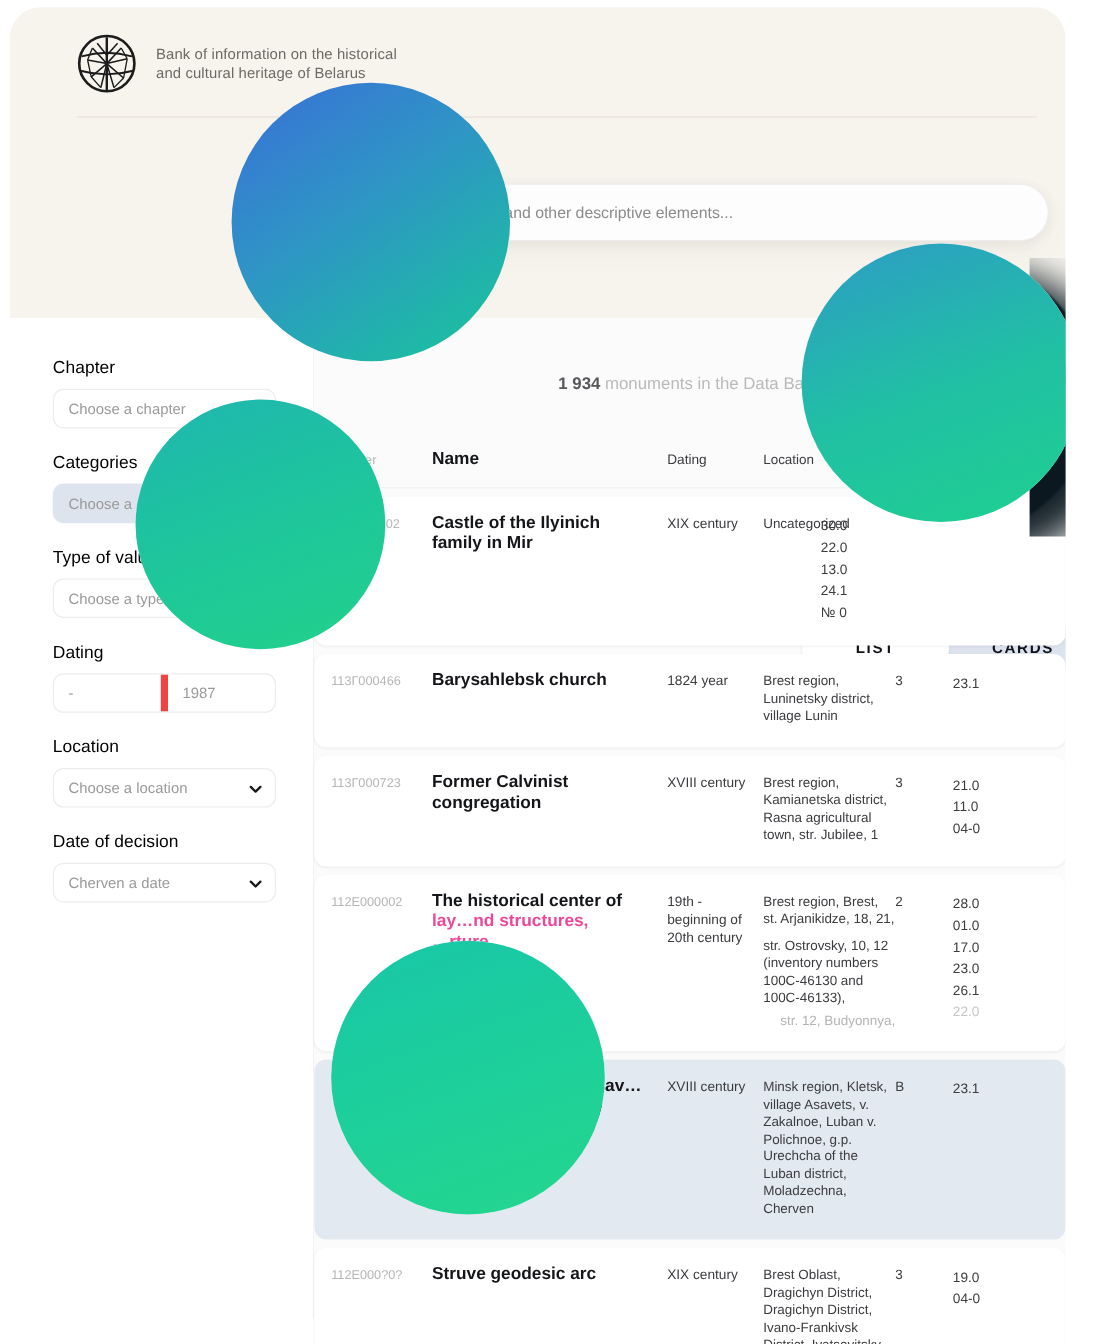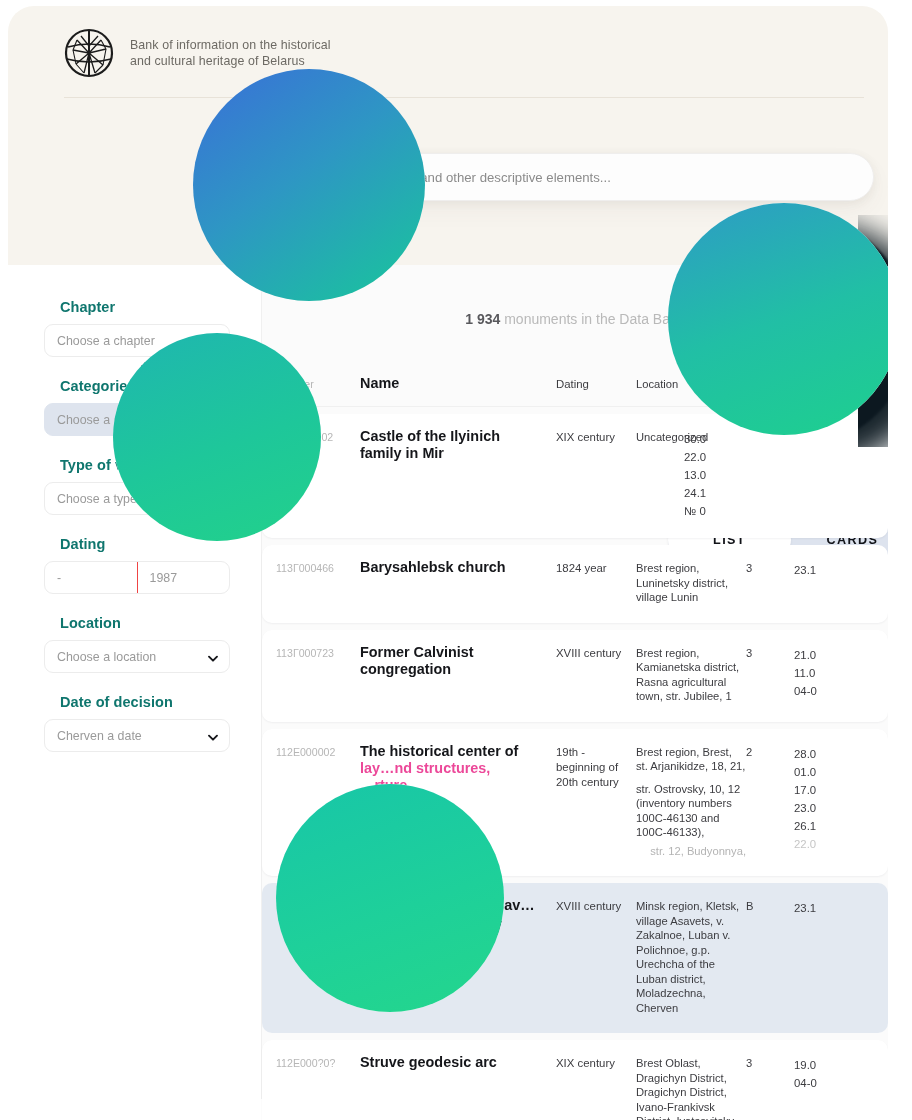--- a/index.html
+++ b/index.html
@@ -63,43 +63,43 @@
     width: 254px; height: 855px;
     background: #ffffff;
     padding: 34px 24px 0 36px;
   }
   .sidebar::after {
     content: ""; position: absolute; right: 0; top: 14px;
     width: 1px; height: 820px; background: #f0f0f0;
   }
   .field { margin-bottom: 21px; }
   .field-label {
-    font-size: 14.5px; font-weight: bold; color: #0f766e;
-    margin-bottom: 9px; letter-spacing: .05px; margin-left: 16px;
+    font-size: 14.5px; font-weight: normal; color: #000000;
+    margin-bottom: 9px; letter-spacing: .05px;
   }
   .select {
     position: relative;
     height: 33px; width: 186px;
     border: 1px solid #ececec; border-radius: 9px;
     background: #fff;
     display: flex; align-items: center; padding: 12px 12px;
   }
   .select-text { font-size: 12.4px; color: #9a9a9a; }
   .select.active { background: #dee4ee; border-color: #dee4ee; }
   .chev {
     position: absolute; right: 12px; top: 50%;
     width: 10px; height: 10px; transform: translateY(-65%);
   }
   .range { display: flex; width: 186px; height: 33px;
     border: 1px solid #ececec; border-radius: 9px; overflow: hidden; background:#fff; }
   .range > div {
     flex: 1; display: flex; align-items: center; padding: 0 12px;
     font-size: 12.4px; color: #9a9a9a;
   }
-  .range > div + div { border-left: 1px solid #ef4444; }
+  .range > div + div { border-left: 6px solid #ef4444; }
   
   .main {
     position: absolute; left: 254px; top: 259px;
     width: 626px; height: 855px;
     background: #fbfbfb;
   }
   .count-line {
     position: absolute; left: 0; top: 46px; width: 626px;
     text-align: center; font-size: 14px; color: #b9b9b9;
   }

